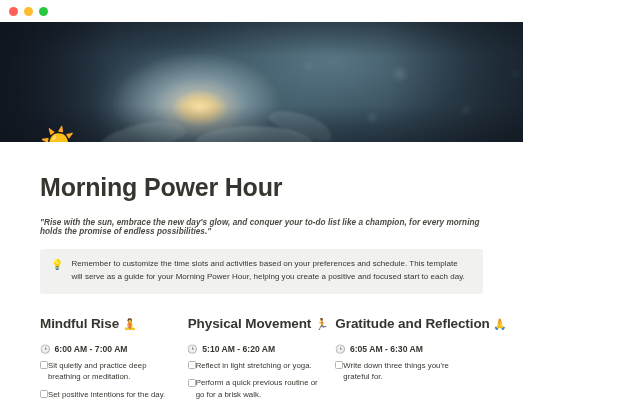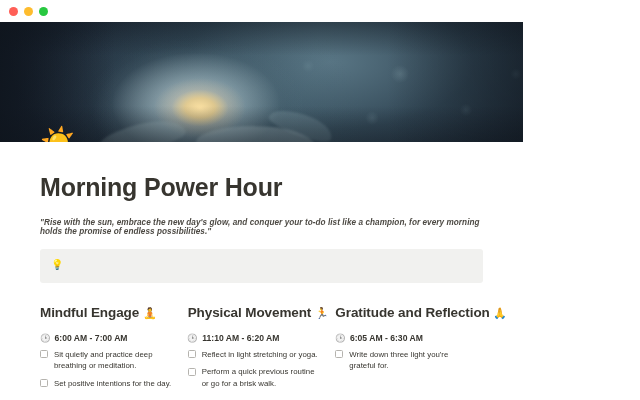--- a/index.html
+++ b/index.html
@@ -206,21 +206,21 @@
     align-items: center;
     gap: 4px;
   }
   .time-row .clock { font-size: 8.5px; filter: grayscale(1) contrast(0.9); }
 
   .todo-list { margin-top: 6px; }
 
   .todo {
     display: flex;
     align-items: flex-start;
-    gap: 6px;
+    gap: 0;
     margin-bottom: 6px;
   }
   .checkbox {
     flex: none;
     width: 8px;
     height: 8px;
     border: 1px solid #b5b3ae;
     border-radius: 1.5px;
     background: #fff;
     margin-top: 1.5px;
@@ -253,27 +253,28 @@
   </div>
 
   <div class="page">
 
     <h1 class="page-title">Morning Power Hour</h1>
 
     <div class="quote">"Rise with the sun, embrace the new day's glow, and conquer your to-do list like a champion, for every morning holds the promise of endless possibilities."</div>
 
     <div class="callout">
       <span class="callout-icon">💡</span>
+      <span class="callout-text">Remember to customize the time slots and activities based on your preferences and schedule. This template will serve as a guide for your Morning Power Hour, helping you create a positive and focused start to each day.</span>
     </div>
 
     <div class="columns">
 
       <div class="column">
         <div class="col-heading">
-          <span>Mindful Engage</span>
+          <span>Mindful Rise</span>
           <span class="emoji">🧘</span>
         </div>
         <div class="time-row">
           <span class="clock">🕒</span>
           <span>6:00 AM - 7:00 AM</span>
         </div>
         <div class="todo-list">
           <div class="todo">
             <span class="checkbox"></span>
             <span class="todo-label">Sit quietly and practice deep breathing or meditation.</span>
@@ -286,21 +287,21 @@
         </div>
       </div>
 
       <div class="column">
         <div class="col-heading">
           <span>Physical Movement</span>
           <span class="emoji">🏃</span>
         </div>
         <div class="time-row">
           <span class="clock">🕒</span>
-          <span>11:10 AM - 6:20 AM</span>
+          <span>5:10 AM - 6:20 AM</span>
         </div>
         <div class="todo-list">
           <div class="todo">
             <span class="checkbox"></span>
             <span class="todo-label">Reflect in light stretching or yoga.</span>
           </div>
           <div class="todo">
             <span class="checkbox"></span>
             <span class="todo-label">Perform a quick previous routine or go for a brisk walk.</span>
           </div>
@@ -313,21 +314,21 @@
           <span>Gratitude and Reflection</span>
           <span class="emoji">🙏</span>
         </div>
         <div class="time-row">
           <span class="clock">🕒</span>
           <span>6:05 AM - 6:30 AM</span>
         </div>
         <div class="todo-list">
           <div class="todo">
             <span class="checkbox"></span>
-            <span class="todo-label">Write down three light you're grateful for.</span>
+            <span class="todo-label">Write down three things you're grateful for.</span>
           </div>
 
         </div>
       </div>
 
     </div>
   </div>
 </div>
 
 </body></html>

